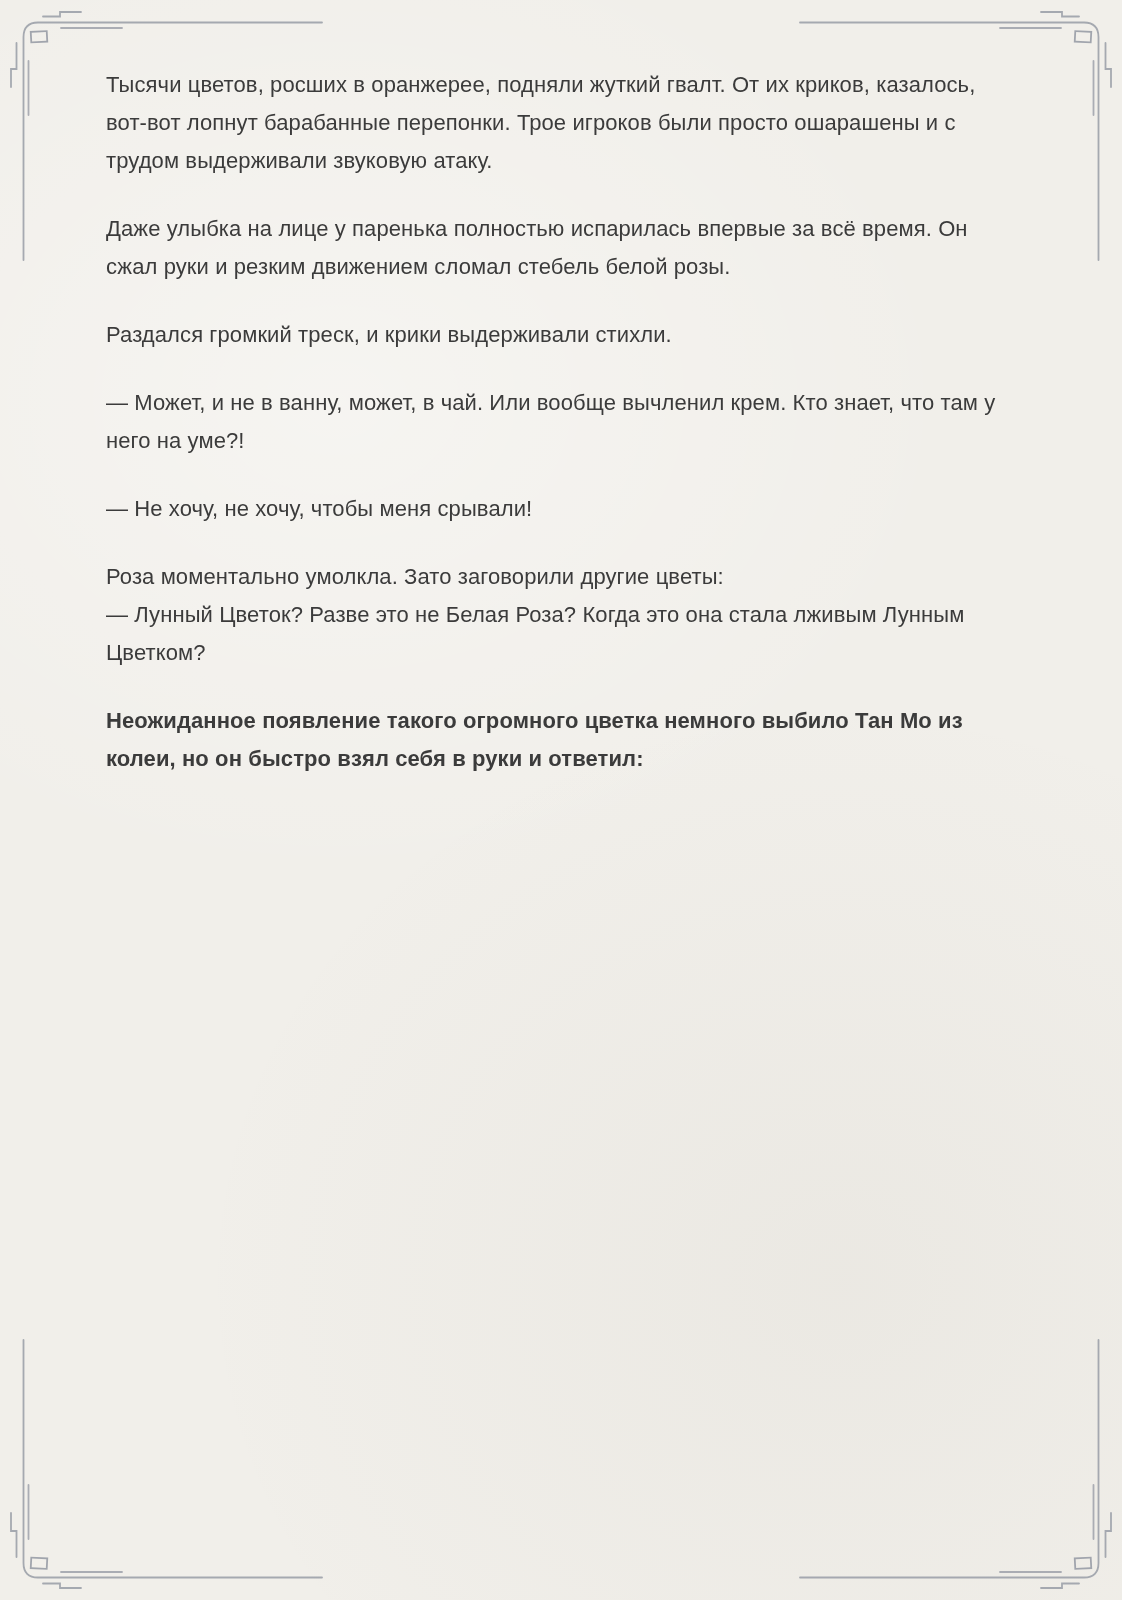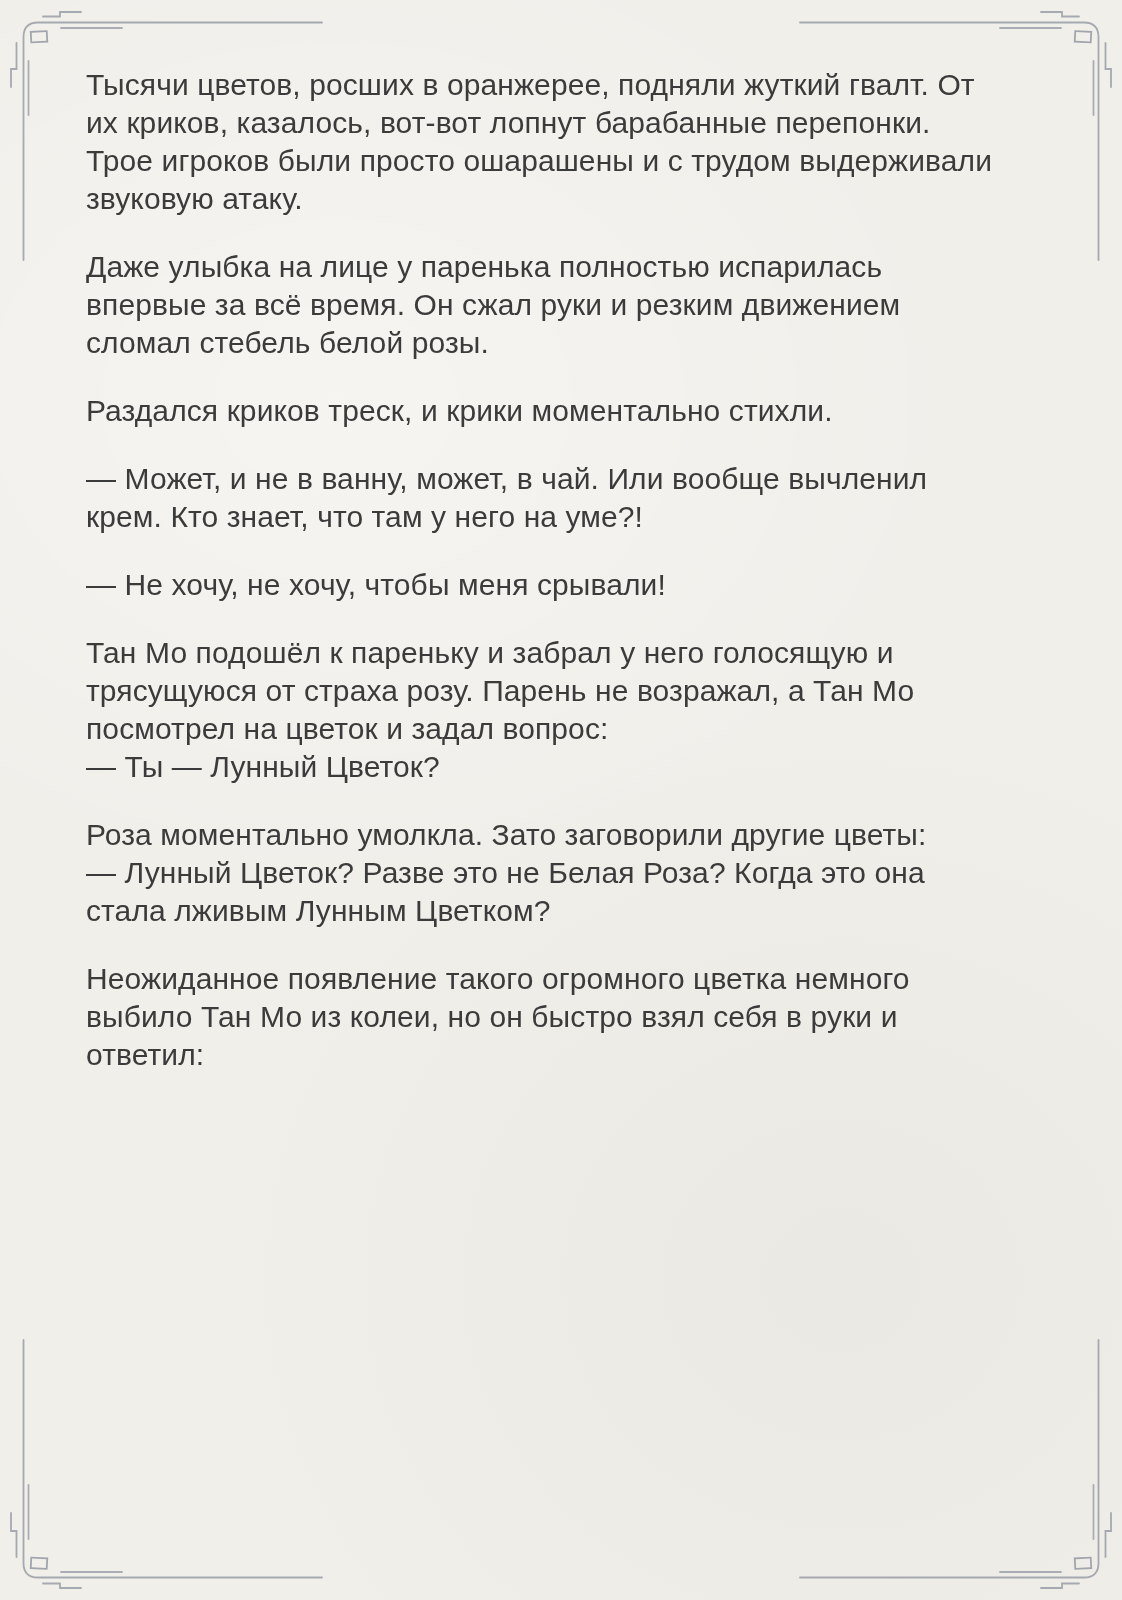--- a/index.html
+++ b/index.html
@@ -28,34 +28,34 @@
     color: var(--line);
     pointer-events: none;
   }
   .corner svg { display: block; width: 100%; height: 100%; }
   .corner.tl { top: 0; left: 0; }
   .corner.tr { top: 0; right: 0; transform: scaleX(-1); }
   .corner.bl { bottom: 0; left: 0; transform: scaleY(-1); }
   .corner.br { bottom: 0; right: 0; transform: scale(-1,-1); }
   .text-area {
     position: absolute;
-    left: 86px;
+    left: 106px;
     top: 66px;
     width: 912px;
     color: var(--ink);
-    font-size: 30px;
+    font-size: 22px;
     line-height: 38px;
     letter-spacing: 0.1px;
   }
   .text-area p {
     margin: 0 0 30px 0;
     white-space: pre-line;
     text-rendering: optimizeLegibility;
   }
-  .text-area p:last-child { margin-bottom: 0; }
+  .text-area p:last-child { margin-bottom: 0; font-weight: bold; }
 </style>
 </head>
 <body>
 
 <div class="page">
 
   <div class="corner tl">
     <svg viewBox="0 0 330 270" fill="none" stroke="currentColor" stroke-width="1.8" stroke-linecap="round">
       <path d="M 322 22.5 L 38 22.5 Q 23.5 22.5 23.5 37 L 23.5 260" opacity="0.85"></path>
       <path d="M 61 28 L 122 28" opacity="0.8"></path>
@@ -92,23 +92,21 @@
       <path d="M 28.5 61 L 28.5 115" opacity="0.8"></path>
       <rect x="31" y="31.5" width="16" height="10.5" transform="rotate(-3 39 36.7)" opacity="0.9"></rect>
       <path d="M 43 16.5 L 60 16.5 L 60 12 L 81 12" opacity="0.85"></path>
       <path d="M 16.5 43 L 16.5 69 L 11 69 L 11 87" opacity="0.85"></path>
     </svg>
   </div>
 
   <main class="text-area">
     <p>Тысячи цветов, росших в оранжерее, подняли жуткий гвалт. От их криков, казалось, вот-вот лопнут барабанные перепонки. Трое игроков были просто ошарашены и с трудом выдерживали звуковую атаку.</p>
     <p>Даже улыбка на лице у паренька полностью испарилась впервые за всё время. Он сжал руки и резким движением сломал стебель белой розы.</p>
-    <p>Раздался криков треск, и крики моментально стихли.</p>
+    <p>Раздался громкий треск, и крики выдерживали стихли.</p>
     <p>— Может, и не в ванну, может, в чай. Или вообще вычленил крем. Кто знает, что там у него на уме?!</p>
     <p>— Не хочу, не хочу, чтобы меня срывали!</p>
-    <p>Тан Мо подошёл к пареньку и забрал у него голосящую и трясущуюся от страха розу. Парень не возражал, а Тан Мо посмотрел на цветок и задал вопрос:
-— Ты — Лунный Цветок?</p>
     <p>Роза моментально умолкла. Зато заговорили другие цветы:
 — Лунный Цветок? Разве это не Белая Роза? Когда это она стала лживым Лунным Цветком?</p>
     <p>Неожиданное появление такого огромного цветка немного выбило Тан Мо из колеи, но он быстро взял себя в руки и ответил:</p>
   </main>
 
 </div>
 
 </body></html>

